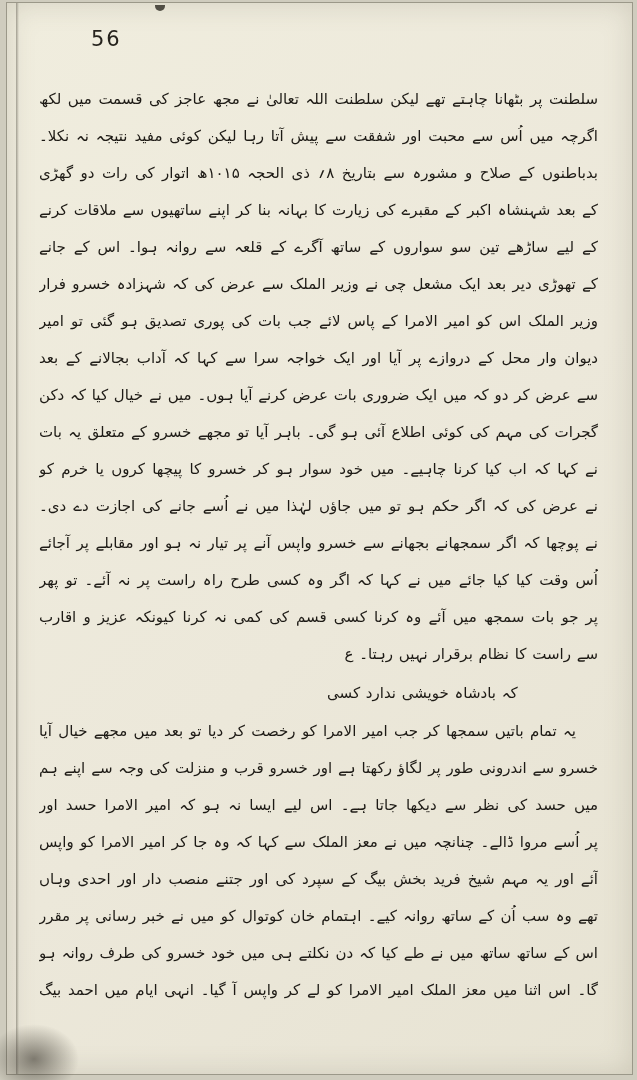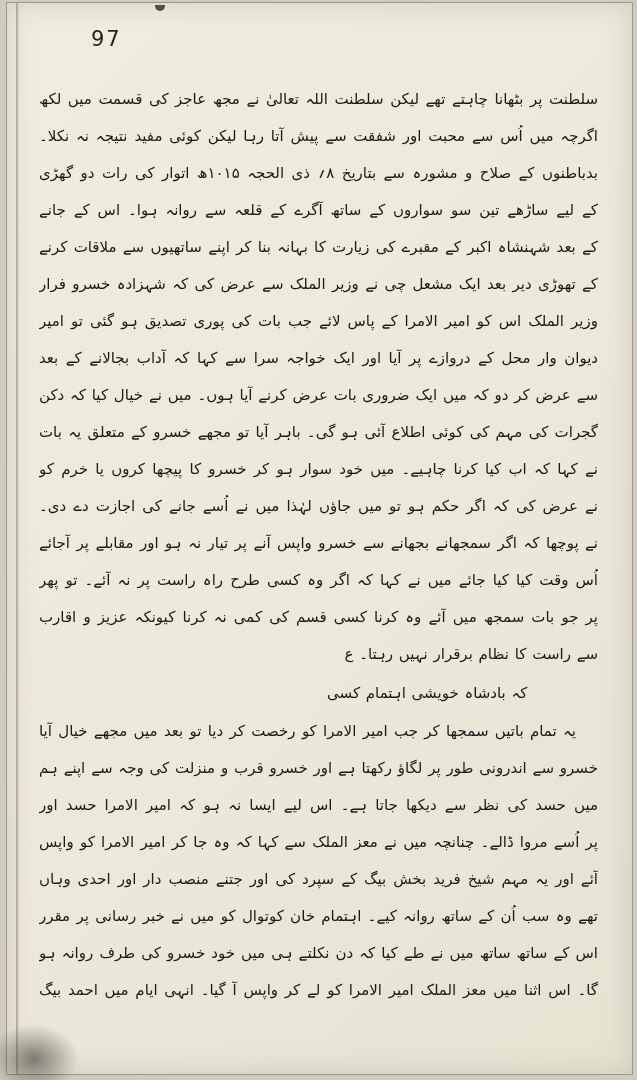--- a/index.html
+++ b/index.html
@@ -53,41 +53,41 @@
     height:40px;line-height:40px;
   }
 </style>
 </head>
 <body>
 
 <div class="page">
   <div class="left-crease"></div>
   <div class="scan-speck"></div>
 
-  <div class="page-number">97</div>
+  <div class="page-number">56</div>
 
   <div class="text-block">
     <div class="line">سلطنت پر بٹھانا چاہتے تھے لیکن سلطنت اللہ تعالیٰ نے مجھ عاجز کی قسمت میں لکھ دی تھی</div>
     <div class="line">اگرچہ میں اُس سے محبت اور شفقت سے پیش آتا رہا لیکن کوئی مفید نتیجہ نہ نکلا۔ آخر کار کچھ</div>
     <div class="line">بدباطنوں کے صلاح و مشورہ سے بتاریخ ۸؍ ذی الحجہ ۱۰۱۵ھ اتوار کی رات دو گھڑی گزرنے</div>
+    <div class="line">کے بعد شہنشاہ اکبر کے مقبرے کی زیارت کا بہانہ بنا کر اپنے ساتھیوں سے ملاقات کرنے</div>
     <div class="line">کے لیے ساڑھے تین سو سواروں کے ساتھ آگرے کے قلعہ سے روانہ ہوا۔ اس کے جانے</div>
-    <div class="line">کے بعد شہنشاہ اکبر کے مقبرے کی زیارت کا بہانہ بنا کر اپنے ساتھیوں سے ملاقات کرنے</div>
     <div class="line">کے تھوڑی دیر بعد ایک مشعل چی نے وزیر الملک سے عرض کی کہ شہزادہ خسرو فرار ہو گیا</div>
     <div class="line">وزیر الملک اس کو امیر الامرا کے پاس لائے جب بات کی پوری تصدیق ہو گئی تو امیر الامرا</div>
     <div class="line">دیوان وار محل کے دروازے پر آیا اور ایک خواجہ سرا سے کہا کہ آداب بجالانے کے بعد شہنشاہ</div>
     <div class="line">سے عرض کر دو کہ میں ایک ضروری بات عرض کرنے آیا ہوں۔ میں نے خیال کیا کہ دکن یا</div>
     <div class="line">گجرات کی مہم کی کوئی اطلاع آئی ہو گی۔ باہر آیا تو مجھے خسرو کے متعلق یہ بات معلوم ہوئی میں</div>
     <div class="line">نے کہا کہ اب کیا کرنا چاہیے۔ میں خود سوار ہو کر خسرو کا پیچھا کروں یا خرم کو بھیجوں۔ امیر الامرا</div>
     <div class="line">نے عرض کی کہ اگر حکم ہو تو میں جاؤں لہٰذا میں نے اُسے جانے کی اجازت دے دی۔ پھر اُس</div>
     <div class="line">نے پوچھا کہ اگر سمجھانے بجھانے سے خسرو واپس آنے پر تیار نہ ہو اور مقابلے پر آجائے تو</div>
     <div class="line">اُس وقت کیا کیا جائے میں نے کہا کہ اگر وہ کسی طرح راہ راست پر نہ آئے۔ تو پھر تمہیں موقع</div>
     <div class="line">پر جو بات سمجھ میں آئے وہ کرنا کسی قسم کی کمی نہ کرنا کیونکہ عزیز و اقارب کی رعایت کرنے</div>
     <div class="line end-short">سے راست کا نظام برقرار نہیں رہتا۔ ع</div>
 
-    <div class="line verse">کہ بادشاہ خویشی اہتمام کسی</div>
+    <div class="line verse">کہ بادشاہ خویشی ندارد کسی</div>
 
     <div class="line indent">یہ تمام باتیں سمجھا کر جب امیر الامرا کو رخصت کر دیا تو بعد میں مجھے خیال آیا کہ یہ</div>
     <div class="line">خسرو سے اندرونی طور پر لگاؤ رکھتا ہے اور خسرو قرب و منزلت کی وجہ سے اپنے ہم سروں</div>
     <div class="line">میں حسد کی نظر سے دیکھا جاتا ہے۔ اس لیے ایسا نہ ہو کہ امیر الامرا حسد اور دشمنی کی بنا</div>
     <div class="line">پر اُسے مروا ڈالے۔ چنانچہ میں نے معز الملک سے کہا کہ وہ جا کر امیر الامرا کو واپس لے</div>
     <div class="line">آئے اور یہ مہم شیخ فرید بخش بیگ کے سپرد کی اور جتنے منصب دار اور احدی وہاں موجود</div>
     <div class="line">تھے وہ سب اُن کے ساتھ روانہ کیے۔ اہتمام خان کوتوال کو میں نے خبر رسانی پر مقرر کیا</div>
     <div class="line">اس کے ساتھ ساتھ میں نے طے کیا کہ دن نکلتے ہی میں خود خسرو کی طرف روانہ ہو جاؤں</div>
     <div class="line">گا۔ اس اثنا میں معز الملک امیر الامرا کو لے کر واپس آ گیا۔ انہی ایام میں احمد بیگ خان</div>
   </div>

